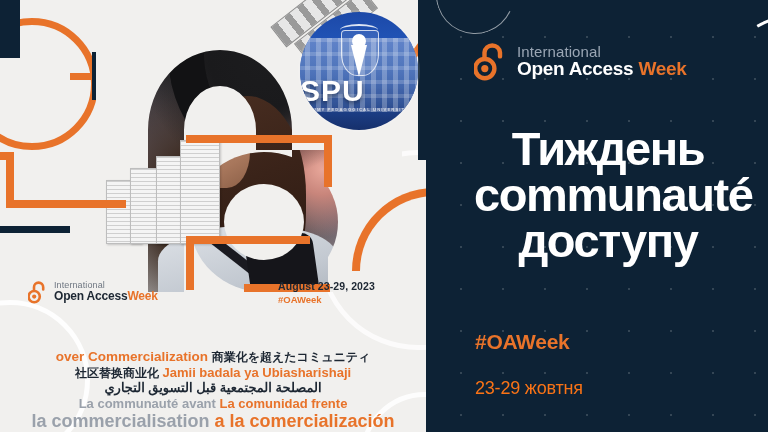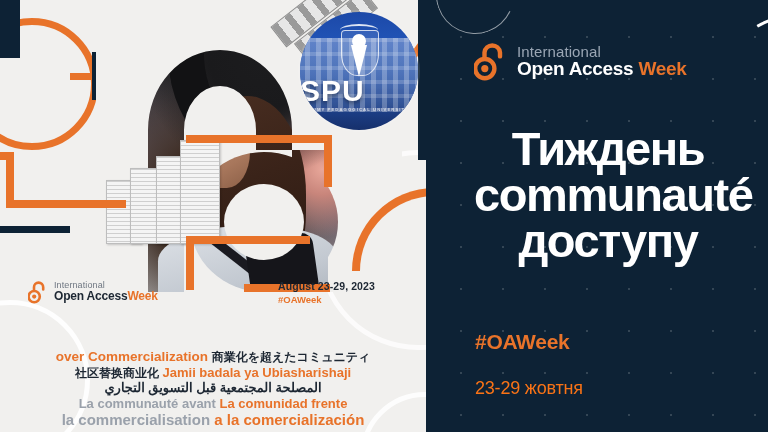--- a/index.html
+++ b/index.html
@@ -302,21 +302,21 @@
     left: 0; right: 0; top: 44px;
     text-align: center;
     line-height: 1.18;
   }
   .ml-row { white-space: nowrap; }
   .ml-r1 { font-size: 14px; font-weight: 800; }
   .ml-r2 { font-size: 13.5px; font-weight: 800; margin-top: 37px; }
   .ml-r3 { font-size: 13px; font-weight: 800; }
   .ml-r4 { font-size: 13px; font-weight: 700; direction: rtl; color: #1d2733; }
   .ml-r5 { font-size: 13px; font-weight: 800; }
-  .ml-r6 { font-size: 15px; font-weight: 800; }
+  .ml-r6 { font-size: 18px; font-weight: 800; }
   .c-orange { color: #e8732a; }
   .c-navy { color: #1d2733; }
   .c-gray { color: #9aa1ab; }
   .jp { font-size: 12px; }
 
   
   #right-panel {
     position: absolute;
     left: 426px; top: 0;
     width: 342px; height: 432px;

